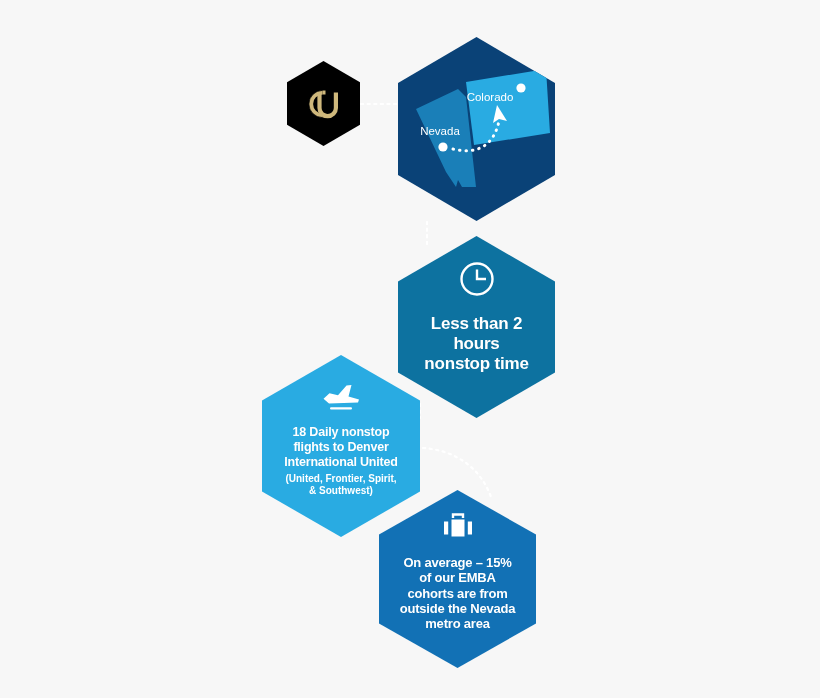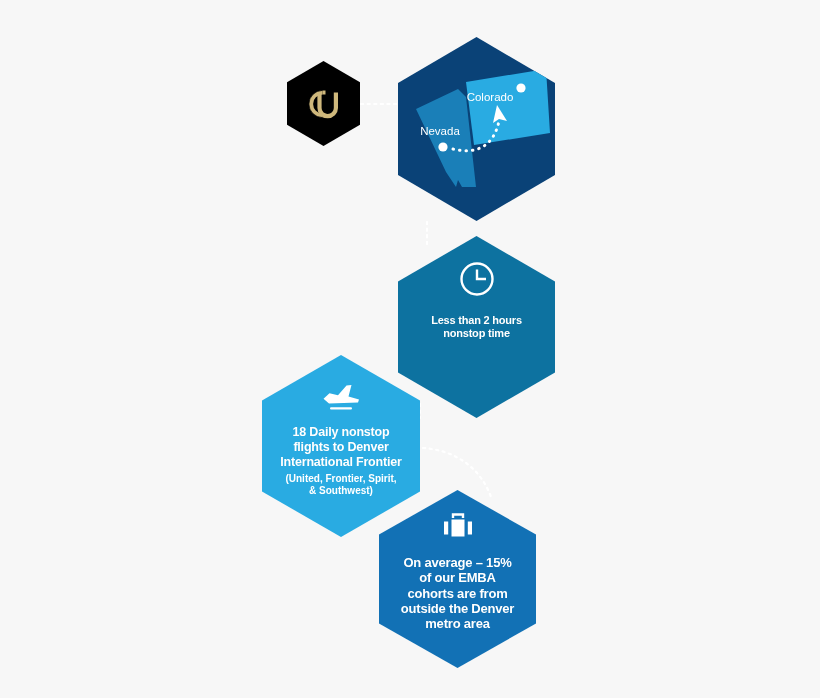--- a/index.html
+++ b/index.html
@@ -66,21 +66,21 @@
 
   
   #hex-flight-time {
     left: 398px;
     top: 236px;
     width: 157px;
     height: 182px;
     background: #0d72a0;
     padding-top: 24px;
   }
-  #hex-flight-time .hex-label { font-size: 11px; margin-top: 16px; width: 128px; }
+  #hex-flight-time .hex-label { font-size: 17px; margin-top: 16px; width: 128px; }
 
   
   #hex-nonstop {
     left: 262px;
     top: 355px;
     width: 158px;
     height: 182px;
     background: #29abe2;
     padding-top: 27px;
   }
@@ -195,21 +195,21 @@
       <svg width="42" height="30" viewBox="0 0 42 30" aria-hidden="true">
 
         <path d="M 3.5 16.8 L 9.5 11.2 L 18 13.2 L 26.5 3.5 L 31.5 3.0 L 28.5 14.5 L 39 17.6 L 38 20.6 L 9 21.5 Z" fill="#ffffff"></path>
 
         <rect x="10" y="25.3" width="22" height="2.3" rx="1.1" fill="#ffffff"></rect>
       </svg>
     </span>
     <div class="hex-label">
       <div>18 Daily nonstop</div>
       <div>flights to Denver</div>
-      <div>International Frontier</div>
+      <div>International United</div>
     </div>
     <div class="sub-label">
       <div>(United, Frontier, Spirit,</div>
       <div>&amp; Southwest)</div>
     </div>
   </div>
 
   <div class="hex" id="hex-cohorts">
     <span class="icon-wrap">
       <svg width="36" height="32" viewBox="0 0 36 32" aria-hidden="true">
@@ -220,18 +220,18 @@
 
         <rect x="4" y="11.5" width="4.2" height="13" fill="#ffffff"></rect>
 
         <rect x="27.8" y="11.5" width="4.2" height="13" fill="#ffffff"></rect>
       </svg>
     </span>
     <div class="hex-label">
       <div>On average – 15%</div>
       <div>of our EMBA</div>
       <div>cohorts are from</div>
-      <div>outside the Denver</div>
+      <div>outside the Nevada</div>
       <div>metro area</div>
     </div>
   </div>
 
 </div>
 
 </body></html>

